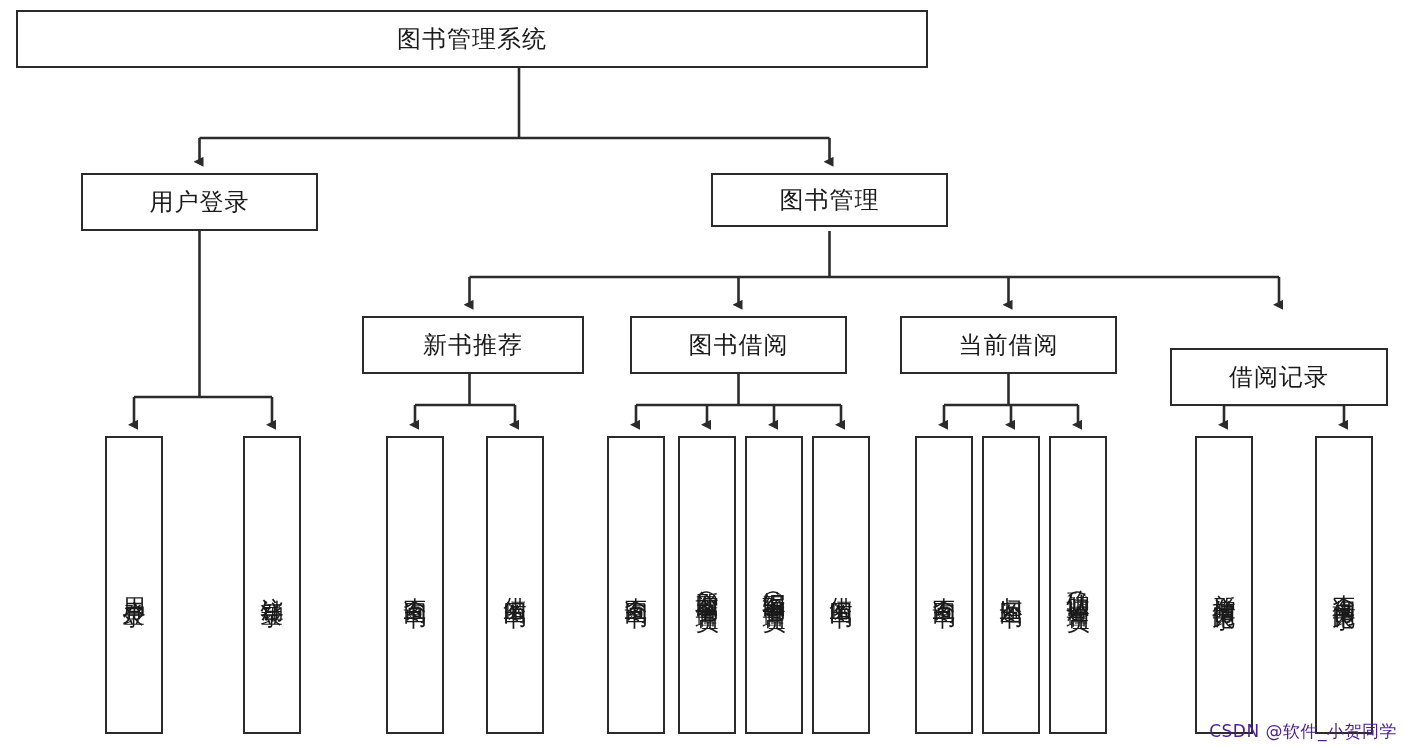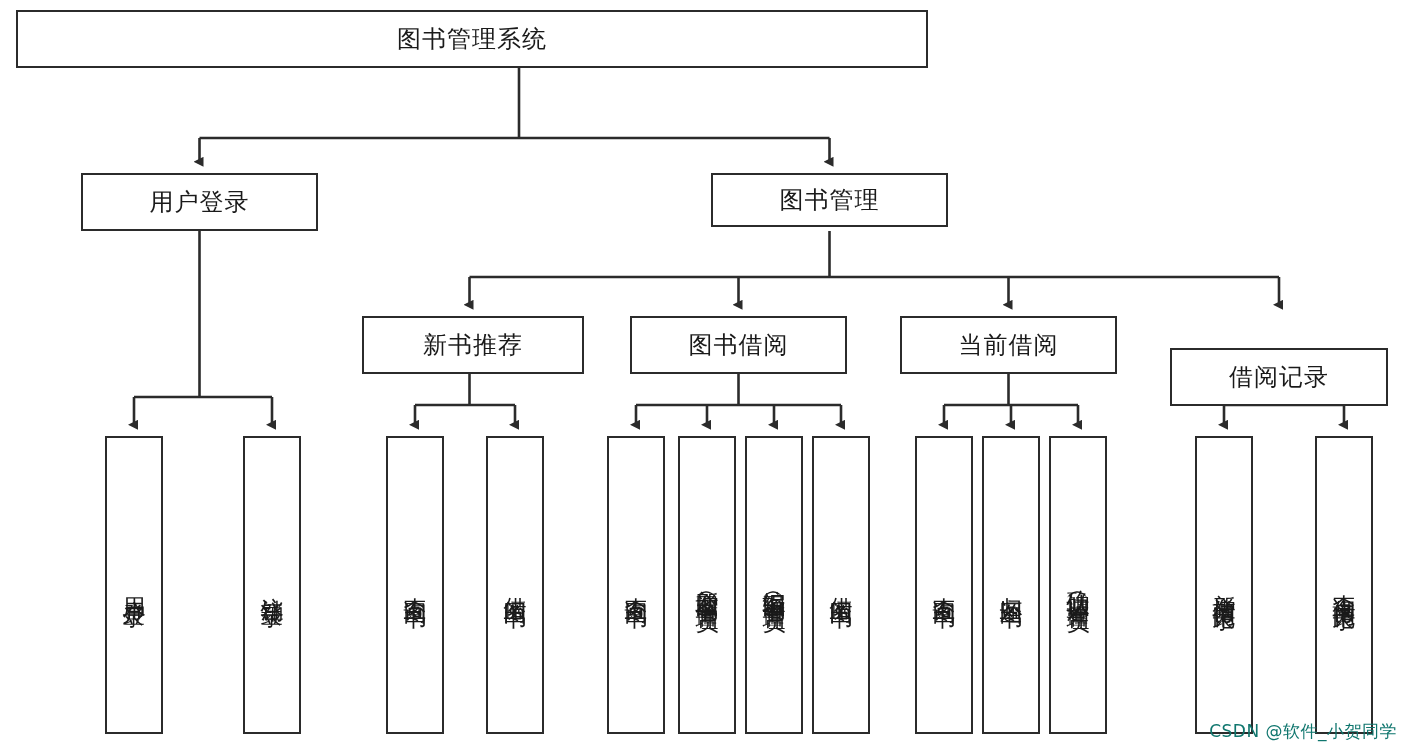--- a/index.html
+++ b/index.html
@@ -54,21 +54,21 @@
   }
   .node.v .vtext {
     display: block;
     white-space: nowrap;
   }
   .watermark {
     position: absolute;
     right: 8px;
     bottom: 4px;
     font-size: 17px;
-    color: #0f766e;
+    color: #4c1d95;
     letter-spacing: 0.5px;
     white-space: nowrap;
     user-select: none;
   }
 </style>
 </head>
 <body>
 
 <div id="canvas">
 

